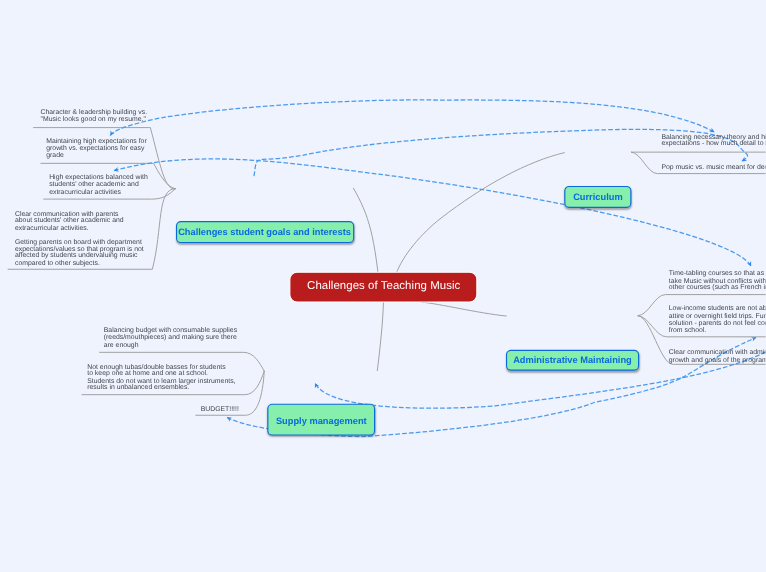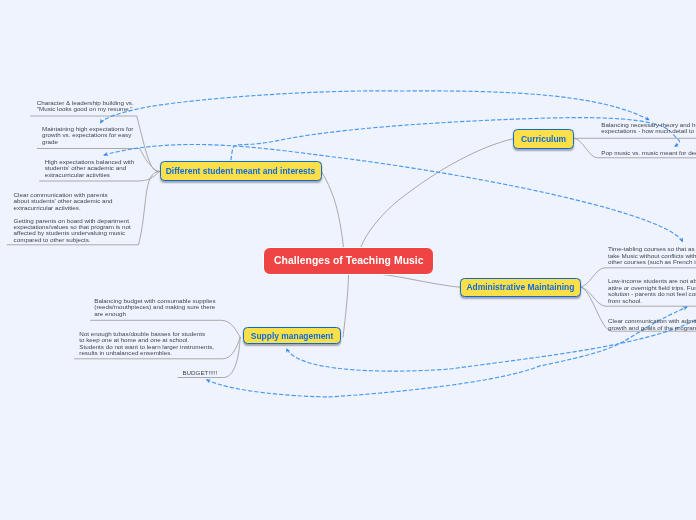--- a/index.html
+++ b/index.html
@@ -1,25 +1,25 @@
 <!DOCTYPE html>
 <html><head>
 <meta charset="utf-8">
 <style>
   html,body{margin:0;padding:0;}
   body{width:696px;height:520px;overflow:hidden;background:#eff3fd;
        font-family:"Liberation Sans",sans-serif;-webkit-font-smoothing:antialiased;}
   #canvas{position:relative;width:696px;height:520px;overflow:hidden;}
   svg.links{position:absolute;left:0;top:0;width:696px;height:520px;}
   .node{position:absolute;box-sizing:border-box;}
-  .root{background:#ef4444;border:1.7px solid #ffffff;border-radius:7px;color:#fff;font-weight:bold;
+  .root{background:#b91c1c;border:1.7px solid #ffffff;border-radius:7px;color:#fff;font-weight:normal;
         font-size:10.4px;display:flex;align-items:center;justify-content:center;letter-spacing:0.05px;}
-  .branch{background:#fde047;border:1.8px solid #0a6ad8;border-radius:4.5px;color:#0b6ae0;
+  .branch{background:#86efac;border:1.8px solid #0a6ad8;border-radius:4.5px;color:#0b6ae0;
           font-weight:bold;font-size:8.45px;display:flex;align-items:center;justify-content:center;
-          box-shadow:0 1.2px 1.6px rgba(70,72,85,0.45);}
+          box-shadow:0 1.2px 1.6px rgba(70,72,85,0.45);margin-top:40px;}
   .leaf{position:absolute;color:#3f444d;font-size:6.25px;line-height:6.45px;white-space:pre;}
 </style>
 </head>
 <body>
 
 <div id="canvas">
 
   <svg class="links" viewBox="0 0 696 520">
     <defs>
       <marker id="ah" viewBox="0 0 10 10" refX="9.2" refY="5" markerWidth="4.2" markerHeight="4.2" orient="auto-start-reverse" markerUnits="strokeWidth">
@@ -57,24 +57,24 @@
       <path d="M100.3,123.2 C104.7,115.8 135.2,109.2 150.0,106.5 C214.3,96.4 325.9,89.7 400.0,91.0 C506.5,90.2 600,93.5 649.5,120.1" marker-start="url(#ah)" marker-end="url(#ah)"></path>
       <path d="M230.9,160.1 C234.4,137.0 228.9,149.4 275.0,141.2 C356.4,123.4 527.2,118.6 550.0,118.0 C630,116 663,122 672,133 C677,139.5 680.5,140 679.5,142 C678.5,144 677,145 674.4,146.6" marker-end="url(#ah)"></path>
       <path d="M103.6,155.1 C183.8,133.1 280.5,150.8 350.0,159.0 C502.5,179.3 668.8,215.2 682.8,242.0" marker-start="url(#ah)" marker-end="url(#ah)"></path>
       <path d="M696.0,320.0 C643.3,345.7 548.5,355.7 450.0,369.0 C414.0,371.8 299.9,376.3 286.4,348.3" marker-end="url(#ah)"></path>
       <path d="M206.4,379.5 C230.7,392.0 297.4,396.8 330.0,396.9 C389.2,393.2 498.5,382.8 540.0,365.9 C643.9,344.7 610.0,341.4 687.3,306.8" marker-start="url(#ah)" marker-end="url(#ah)"></path>
     </g>
   </svg>
 
   <div class="node root" style="left:263.3px;top:246.5px;width:171.1px;height:28.5px;">Challenges of Teaching Music</div>
 
-  <div class="node branch" style="left:159.5px;top:160.6px;width:162px;height:20px;">Different student meant and interests</div>
+  <div class="node branch" style="left:159.5px;top:160.6px;width:162px;height:20px;">Challenges student goals and interests</div>
   <div class="node branch" style="left:513.1px;top:128.6px;width:60.9px;height:20.1px;">Curriculum</div>
   <div class="node branch" style="left:460.2px;top:277.5px;width:120.5px;height:19.9px;">Administrative Maintaining</div>
-  <div class="node branch" style="left:243.2px;top:327.1px;width:97.8px;height:17px;">Supply management</div>
+  <div class="node branch" style="left:243.2px;top:327.1px;width:97.8px;height:29px;">Supply management</div>
 
   <div class="leaf" style="left:36.8px;top:99.6px;">Character &amp; leadership building vs.
 "Music looks good on my resume."</div>
   <div class="leaf" style="left:42.0px;top:125.8px;">Maintaining high expectations for
 growth vs. expectations for easy
 grade</div>
   <div class="leaf" style="left:44.7px;top:159.0px;">High expectations balanced with
 students' other academic and
 extracurricular activities</div>
   <div class="leaf" style="left:13.6px;top:191.7px;">Clear communication with parents

